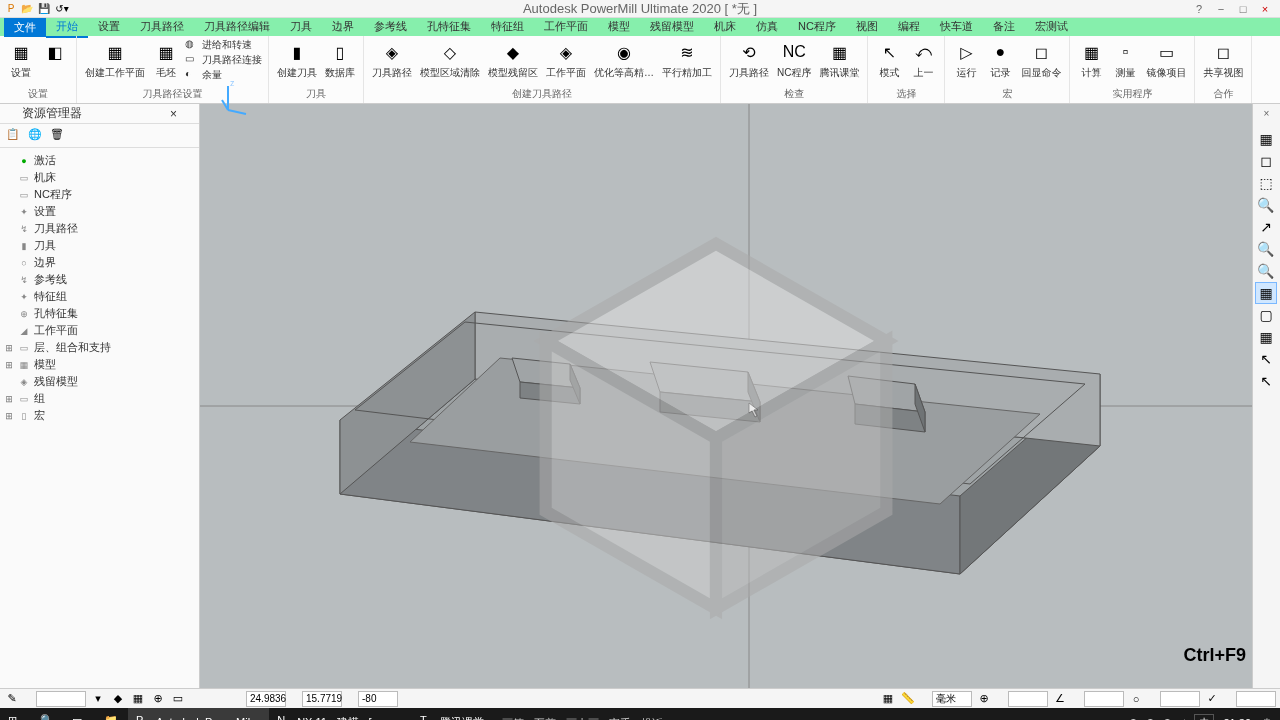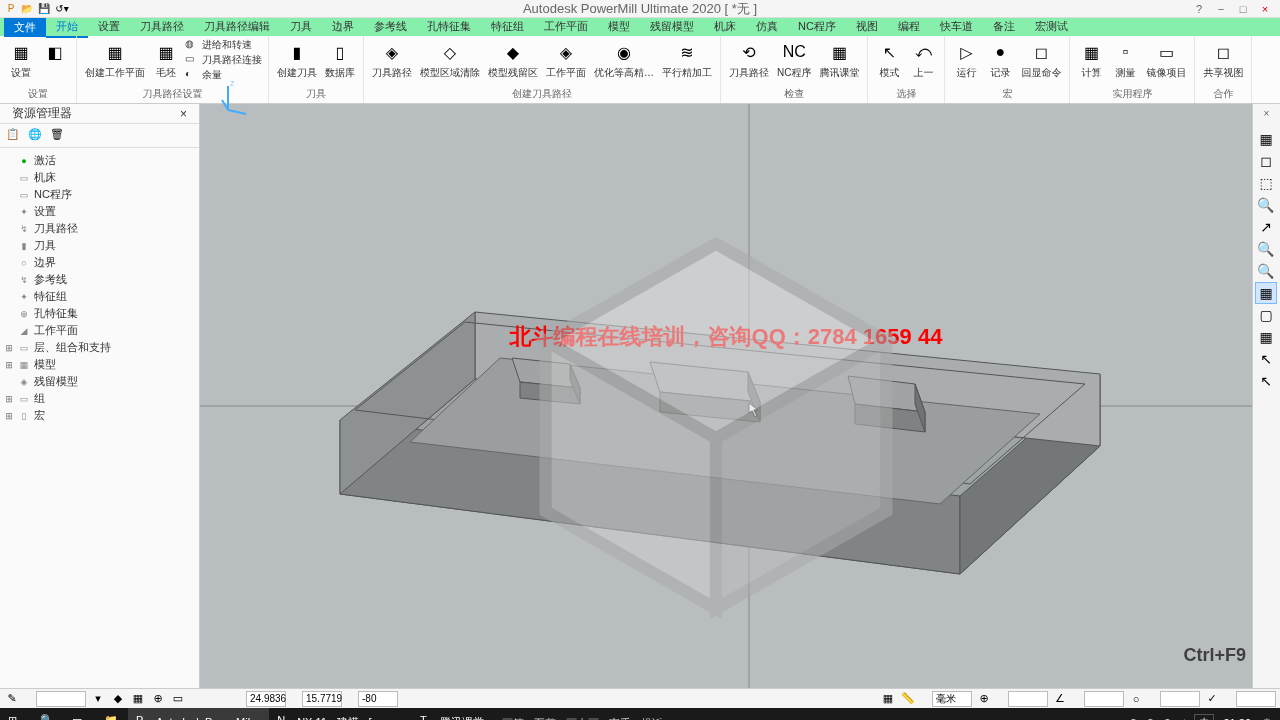--- a/index.html
+++ b/index.html
@@ -23,39 +23,39 @@
 .ribbon-group .glabel { text-align: center; font-size: 10px; color: #666; padding: 2px 0; }
 .ribbon-btn { display: flex; flex-direction: column; align-items: center; gap: 2px; min-width: 30px; padding: 2px; }
 .ribbon-btn .icon { width: 24px; height: 24px; display: flex; align-items: center; justify-content: center; font-size: 16px; }
 .ribbon-btn .label { font-size: 10px; color: #333; text-align: center; white-space: nowrap; }
 .ribbon-small { display: flex; flex-direction: column; gap: 1px; justify-content: center; }
 .ribbon-small-row { display: flex; align-items: center; gap: 3px; font-size: 10px; color: #333; white-space: nowrap; }
 .ribbon-small-row .sicon { width: 14px; height: 14px; }
 
 .main { display: flex; height: 584px; }
 .explorer { width: 200px; background: #fafafa; border-right: 1px solid #ccc; display: flex; flex-direction: column; }
-.explorer-title { height: 20px; display: flex; align-items: center; justify-content: space-between; padding: 0 12px; font-size: 12px; color: #333; border-bottom: 1px solid #ddd; }
+.explorer-title { height: 20px; display: flex; align-items: center; justify-content: space-between; padding: 0 22px; font-size: 12px; color: #333; border-bottom: 1px solid #ddd; }
 .explorer-toolbar { height: 24px; display: flex; align-items: center; gap: 6px; padding: 0 6px; border-bottom: 1px solid #ddd; }
 .explorer-toolbar .tb-icon { width: 16px; height: 16px; }
 .tree { flex: 1; padding: 4px; overflow: auto; }
 .tree-item { display: flex; align-items: center; gap: 4px; padding: 1px 2px 1px 14px; font-size: 11px; color: #333; }
 .tree-item .ticon { width: 12px; height: 12px; display: flex; align-items: center; justify-content: center; font-size: 9px; }
 .tree-item .exp { width: 10px; text-align: center; color: #777; font-size: 9px; margin-left: -14px; }
 
 .viewport { flex: 1; position: relative; background: #b8bdbf; }
 .viewport svg { width: 100%; height: 100%; }
 .right-toolbar { width: 28px; background: #f5f5f5; border-left: 1px solid #ccc; display: flex; flex-direction: column; gap: 2px; padding: 4px 2px; }
 .right-toolbar .rt-btn { width: 22px; height: 22px; display: flex; align-items: center; justify-content: center; font-size: 14px; border: 1px solid transparent; }
 .right-toolbar .rt-btn.active { background: #d0e7ff; border-color: #7ab8ff; }
 .right-toolbar .close-btn { height: 16px; width: 100%; text-align: center; font-size: 10px; color: #666; margin-bottom: 2px; }
 
 .overlay-text { position: absolute; top: 218px; left: 50%; transform: translateX(-50%); color: #ff0000; font-size: 22px; font-weight: bold; white-space: nowrap; }
 .cube { position: absolute; top: 18px; right: 10px; width: 48px; height: 48px; opacity: 0.55; }
 .triad { position: absolute; bottom: 24px; left: 20px; }
-.ctrlf9 { position: absolute; bottom: 22px; right: 6px; color: #404040; font-size: 18px; font-weight: bold; }
+.ctrlf9 { position: absolute; bottom: 22px; right: 6px; color: #000000; font-size: 18px; font-weight: bold; }
 
 .statusbar { height: 20px; background: #f5f5f5; border-top: 1px solid #ccc; display: flex; align-items: center; padding: 0 4px; gap: 4px; }
 .sb-box { border: 1px solid #bbb; background: #fff; height: 16px; width: 40px; font-size: 10px; display: flex; align-items: center; padding: 0 3px; margin-left: 12px; }
 .sb-icon { width: 16px; height: 16px; display: flex; align-items: center; justify-content: center; }
 .sb-sep { flex: 1; }
 
 .taskbar { height: 30px; background: #1a1a1a; display: flex; align-items: center; }
 .taskbar .tb-item { height: 30px; display: flex; align-items: center; padding: 0 8px; color: #fff; font-size: 11px; gap: 4px; border-bottom: 2px solid transparent; }
 .taskbar .tb-item.active { background: #3a3a3a; border-bottom-color: #56a8ff; }
 .taskbar .tb-item .app-icon { width: 16px; height: 16px; }
@@ -393,21 +393,20 @@
         </g>
         <g>
           <polygon points="655,300 725,308 715,280 648,272" fill="#a0a4a6" stroke="#555"></polygon>
           <polygon points="655,300 725,308 725,328 655,320" fill="#7e8284" stroke="#555"></polygon>
           <polygon points="725,308 715,280 715,300 725,328" fill="#6f7375" stroke="#555"></polygon>
         </g>
       </g>
 
       <path d="M549 299 l0 10 l3 -2 l3 6 l2 -1 l-3 -6 l4 0 z" fill="#fff" stroke="#000" stroke-width="0.7"></path>
     </svg>
-    <div class="overlay-text">北斗编程在线培训，咨询QQ：2784 1659 44</div>
     <svg class="cube" viewBox="0 0 48 48">
       <polygon points="10,18 24,10 38,18 24,26" fill="#ddd" stroke="#aaa"></polygon>
       <polygon points="10,18 24,26 24,40 10,32" fill="#ccc" stroke="#aaa"></polygon>
       <polygon points="38,18 24,26 24,40 38,32" fill="#bbb" stroke="#aaa"></polygon>
     </svg>
     <svg class="triad" width="30" height="34">
       <line x1="8" y1="30" x2="8" y2="6" stroke="#4af" stroke-width="2"></line>
       <line x1="8" y1="30" x2="26" y2="34" stroke="#4af" stroke-width="2"></line>
       <line x1="8" y1="30" x2="2" y2="20" stroke="#4af" stroke-width="2"></line>
       <text x="10" y="6" font-size="9" fill="#9cf">z</text>

